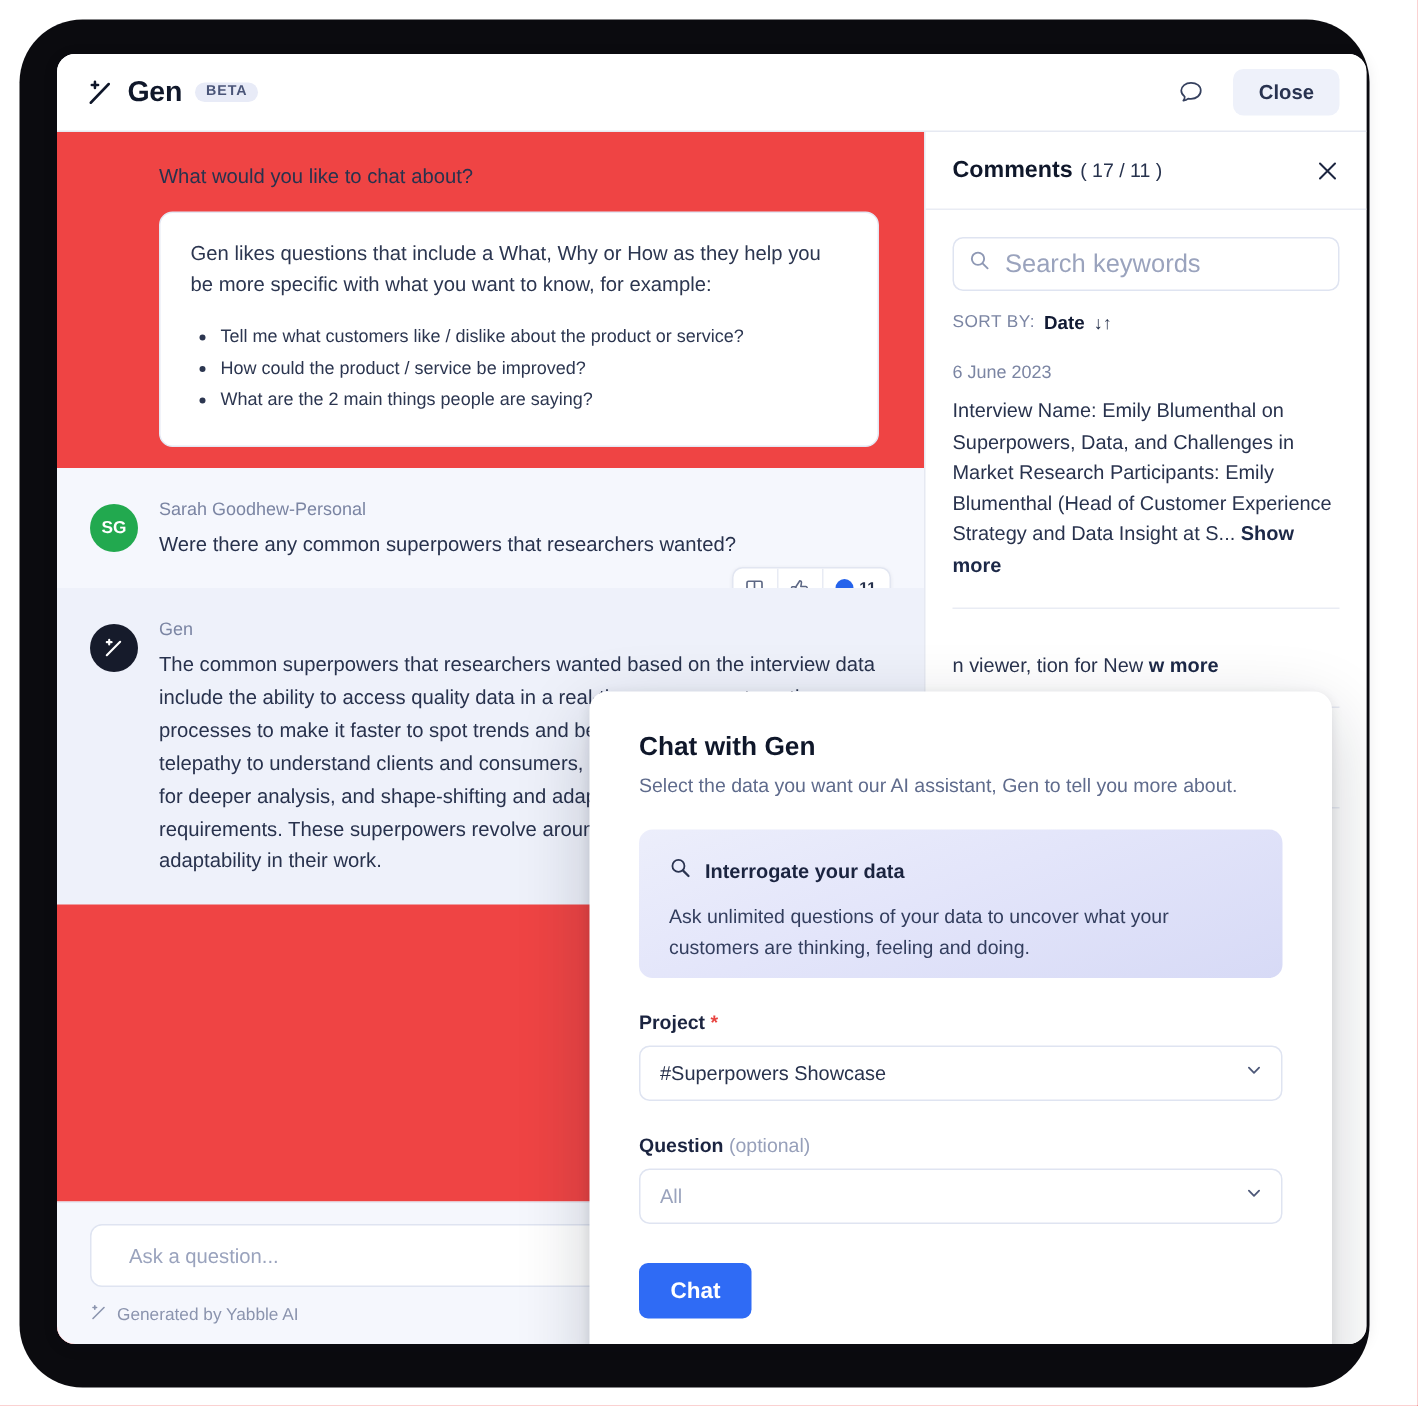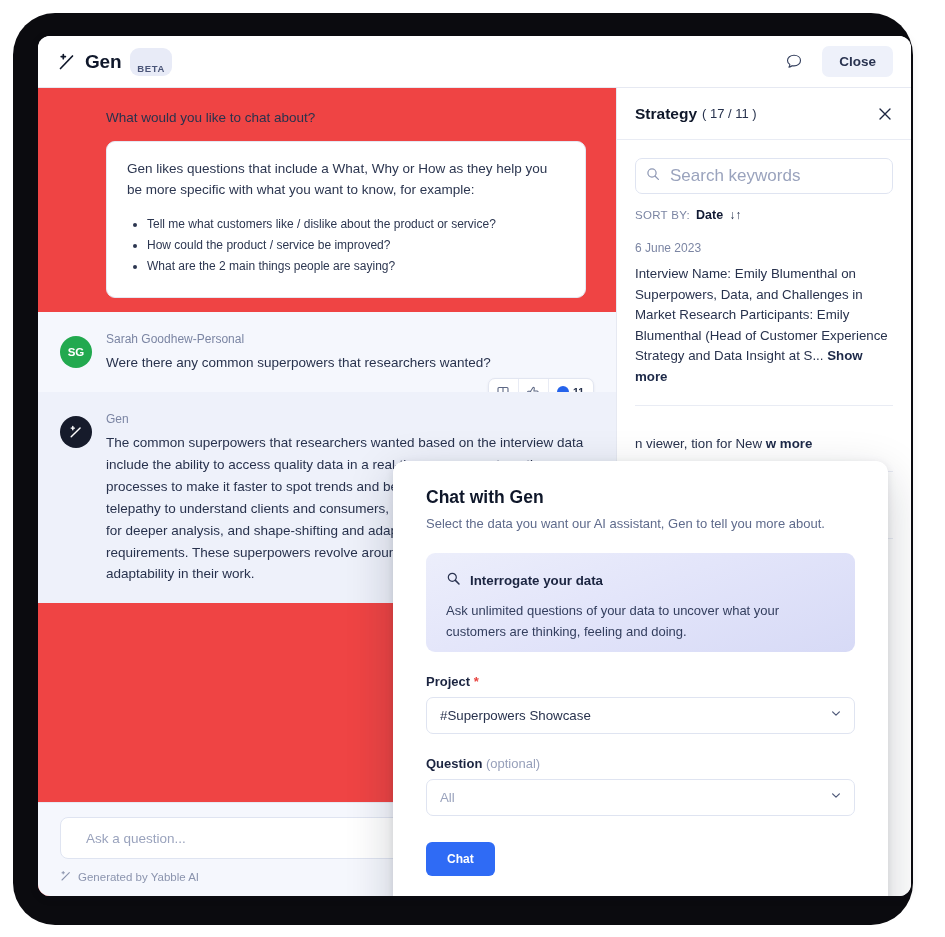--- a/index.html
+++ b/index.html
@@ -49,21 +49,21 @@
   .brand { display: flex; align-items: center; gap: 9px; }
   .sparkle-mark {
     width: 18px; height: 18px; position: relative; display: inline-block;
   }
   .sparkle-mark svg { display: block; }
   .brand-name {
     font-size: 19px; font-weight: bold; color: #0f172a; letter-spacing: -.2px;
   }
   .beta-badge {
     background: #e8ebf7; color: #4a5578; font-size: 9.5px; font-weight: bold;
-    letter-spacing: .6px; padding: 15px 7px 2px; border-radius: 9px;
+    letter-spacing: .6px; padding: 0 7px 2px; border-radius: 9px;
   }
   .header-right {
     margin-left: auto; display: flex; align-items: center; gap: 16px;
   }
   .icon-btn {
     width: 24px; height: 24px; display: flex; align-items: center;
     justify-content: center; cursor: pointer; background: none; border: none;
   }
   .close-btn {
     background: #eef1fa; border: none; border-radius: 7px;
@@ -232,21 +232,21 @@
   }
   .select-box.placeholder-val { color: #9aa3bd; }
   .chev {
     position: absolute; right: 12px; top: 50%; transform: translateY(-50%);
     pointer-events: none;
   }
 
   #chat-submit {
     margin-top: 26px;
     background: #2f6bf5; color: #fff; border: none; border-radius: 6px;
-    padding: 10px 21px; font-size: 12px; font-weight: bold; cursor: pointer;
+    padding: 10px 21px; font-size: 15px; font-weight: bold; cursor: pointer;
     font-family: "Liberation Sans", sans-serif;
   }
 </style>
 </head>
 <body>
 
 <div id="bezel"></div>
 
 <div id="app-window">
 
@@ -337,21 +337,21 @@
               <path d="M3 4 L6.6 4 M4.8 2.2 L4.8 5.8" stroke="#8b94ae" stroke-width="1.6" stroke-linecap="round"></path>
             </svg>
           </span>
           <span>Generated by Yabble AI</span>
         </div>
       </div>
     </div>
 
     <div id="comments-col">
       <div id="comments-head">
-        <span class="comments-title">Strategy</span>
+        <span class="comments-title">Comments</span>
         <span class="comments-count">( 17 / 11 )</span>
         <span class="comments-close">
           <svg width="14" height="14" viewBox="0 0 14 14">
             <path d="M2 2 L12 12 M12 2 L2 12" stroke="#1c2540" stroke-width="1.35" stroke-linecap="round"></path>
           </svg>
         </span>
       </div>
 
       <div id="comments-body">
         <div class="search-wrap">

